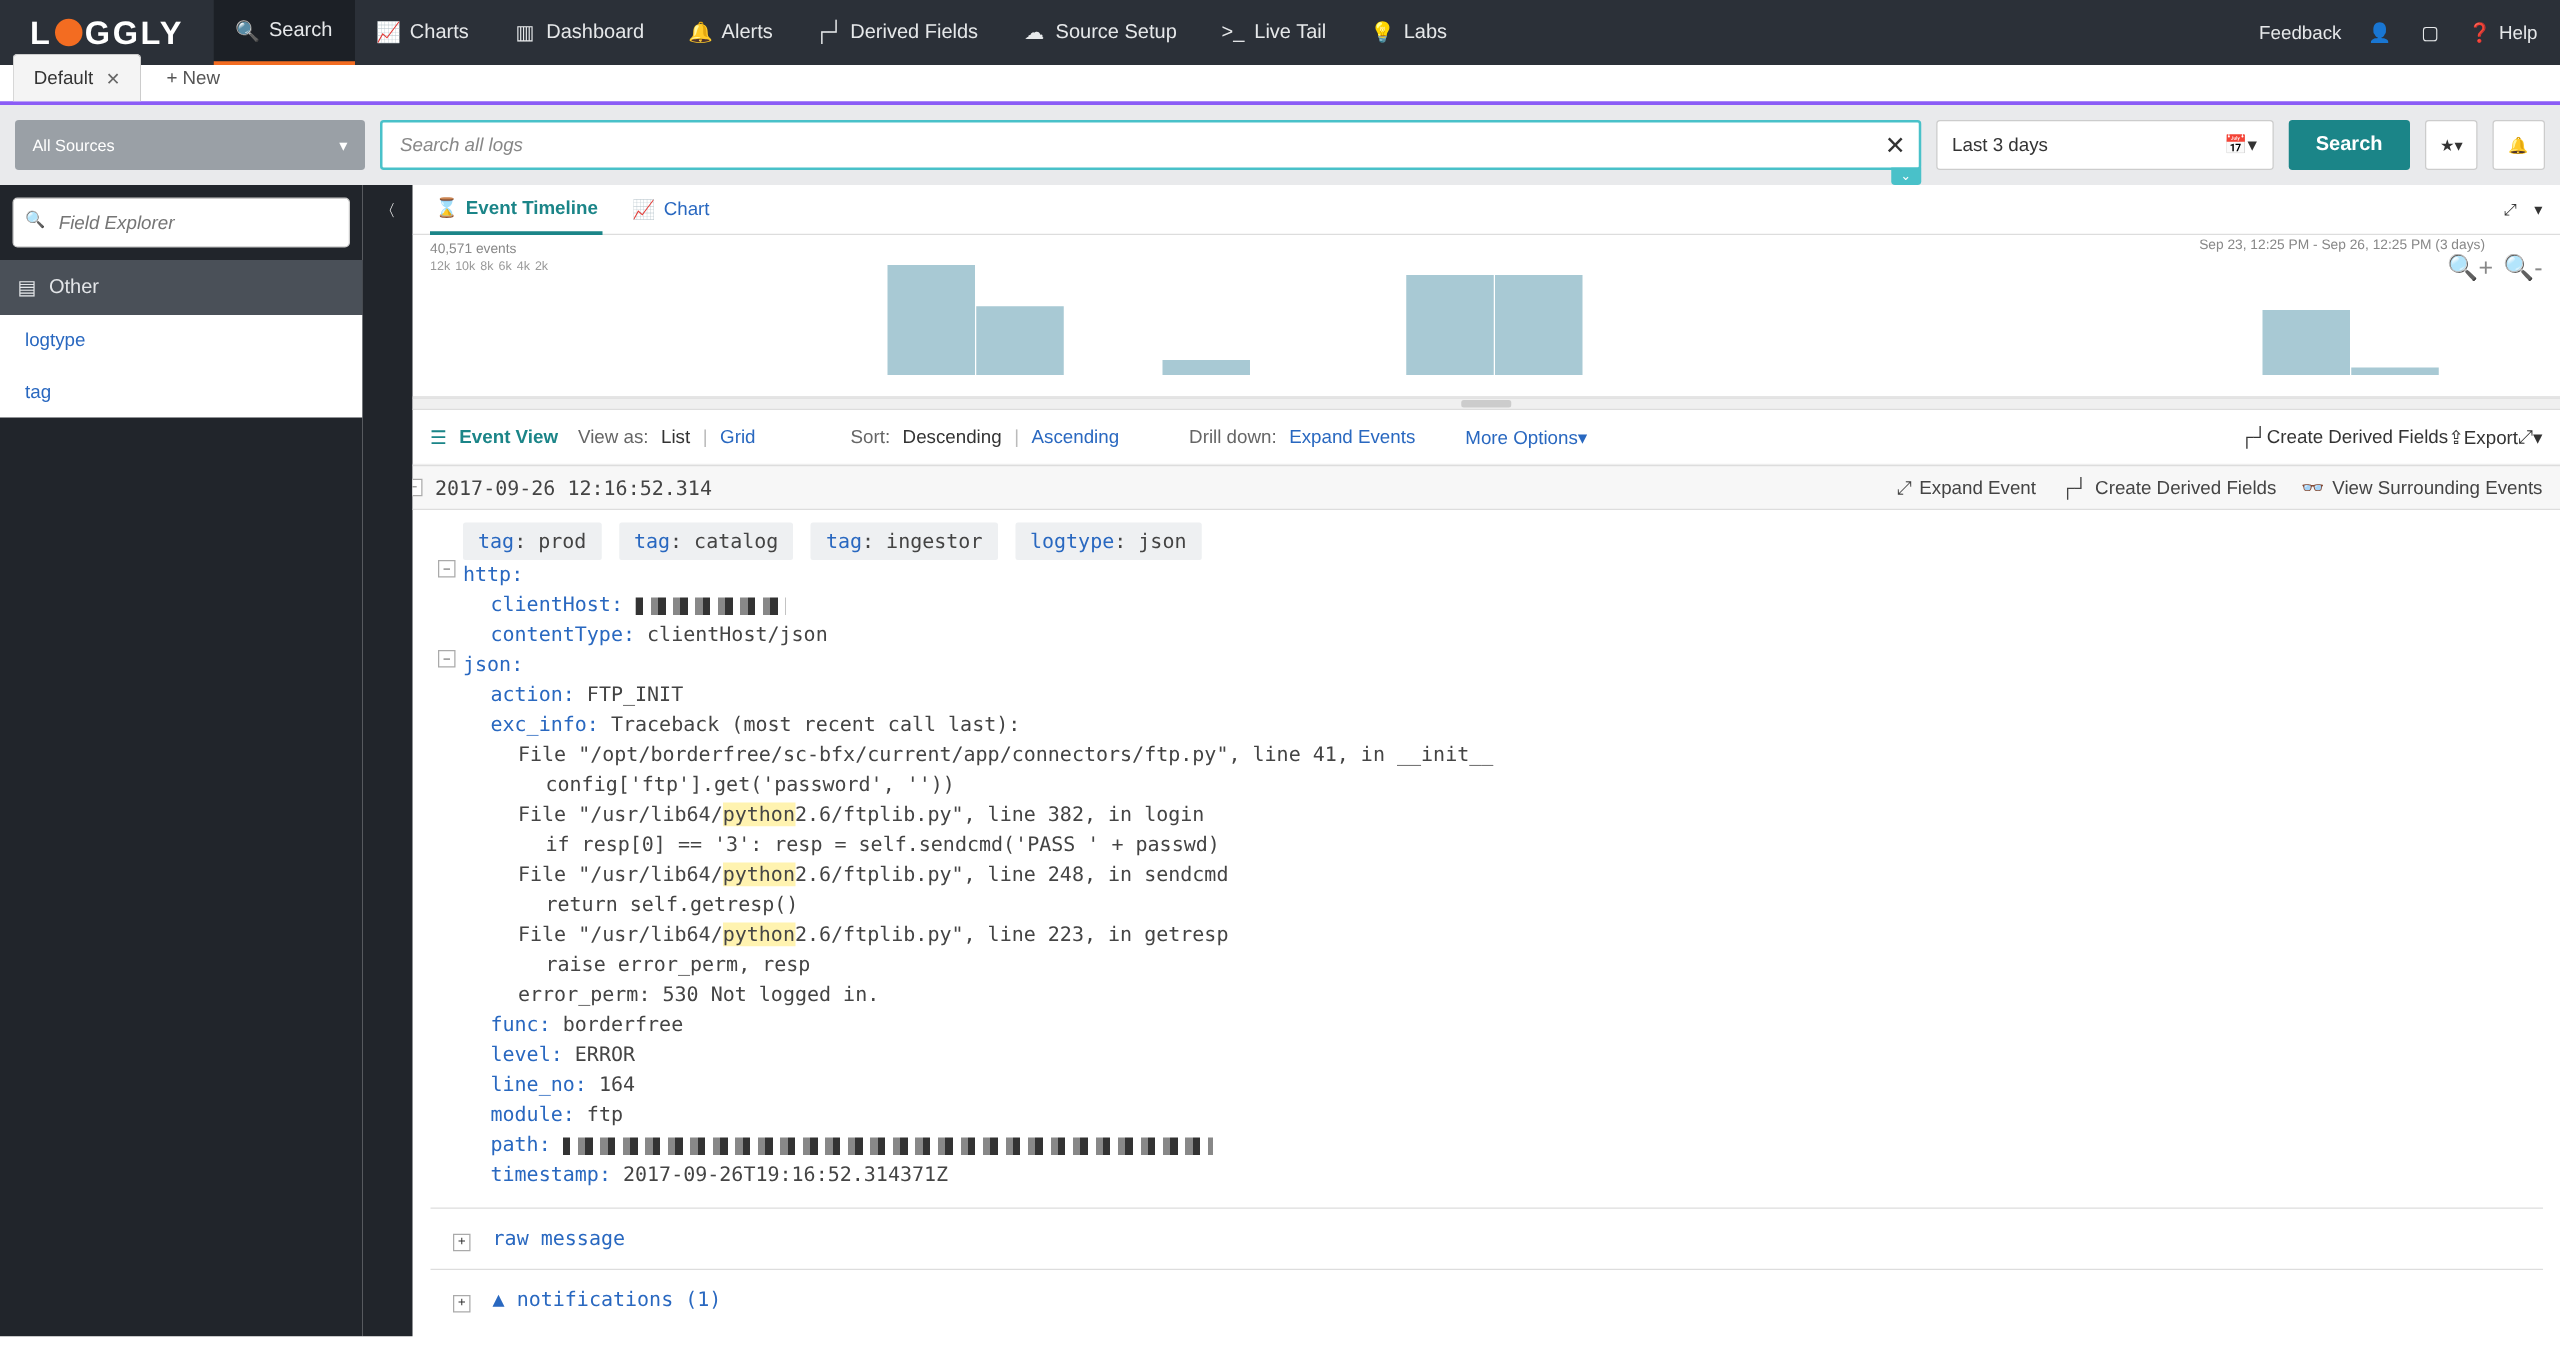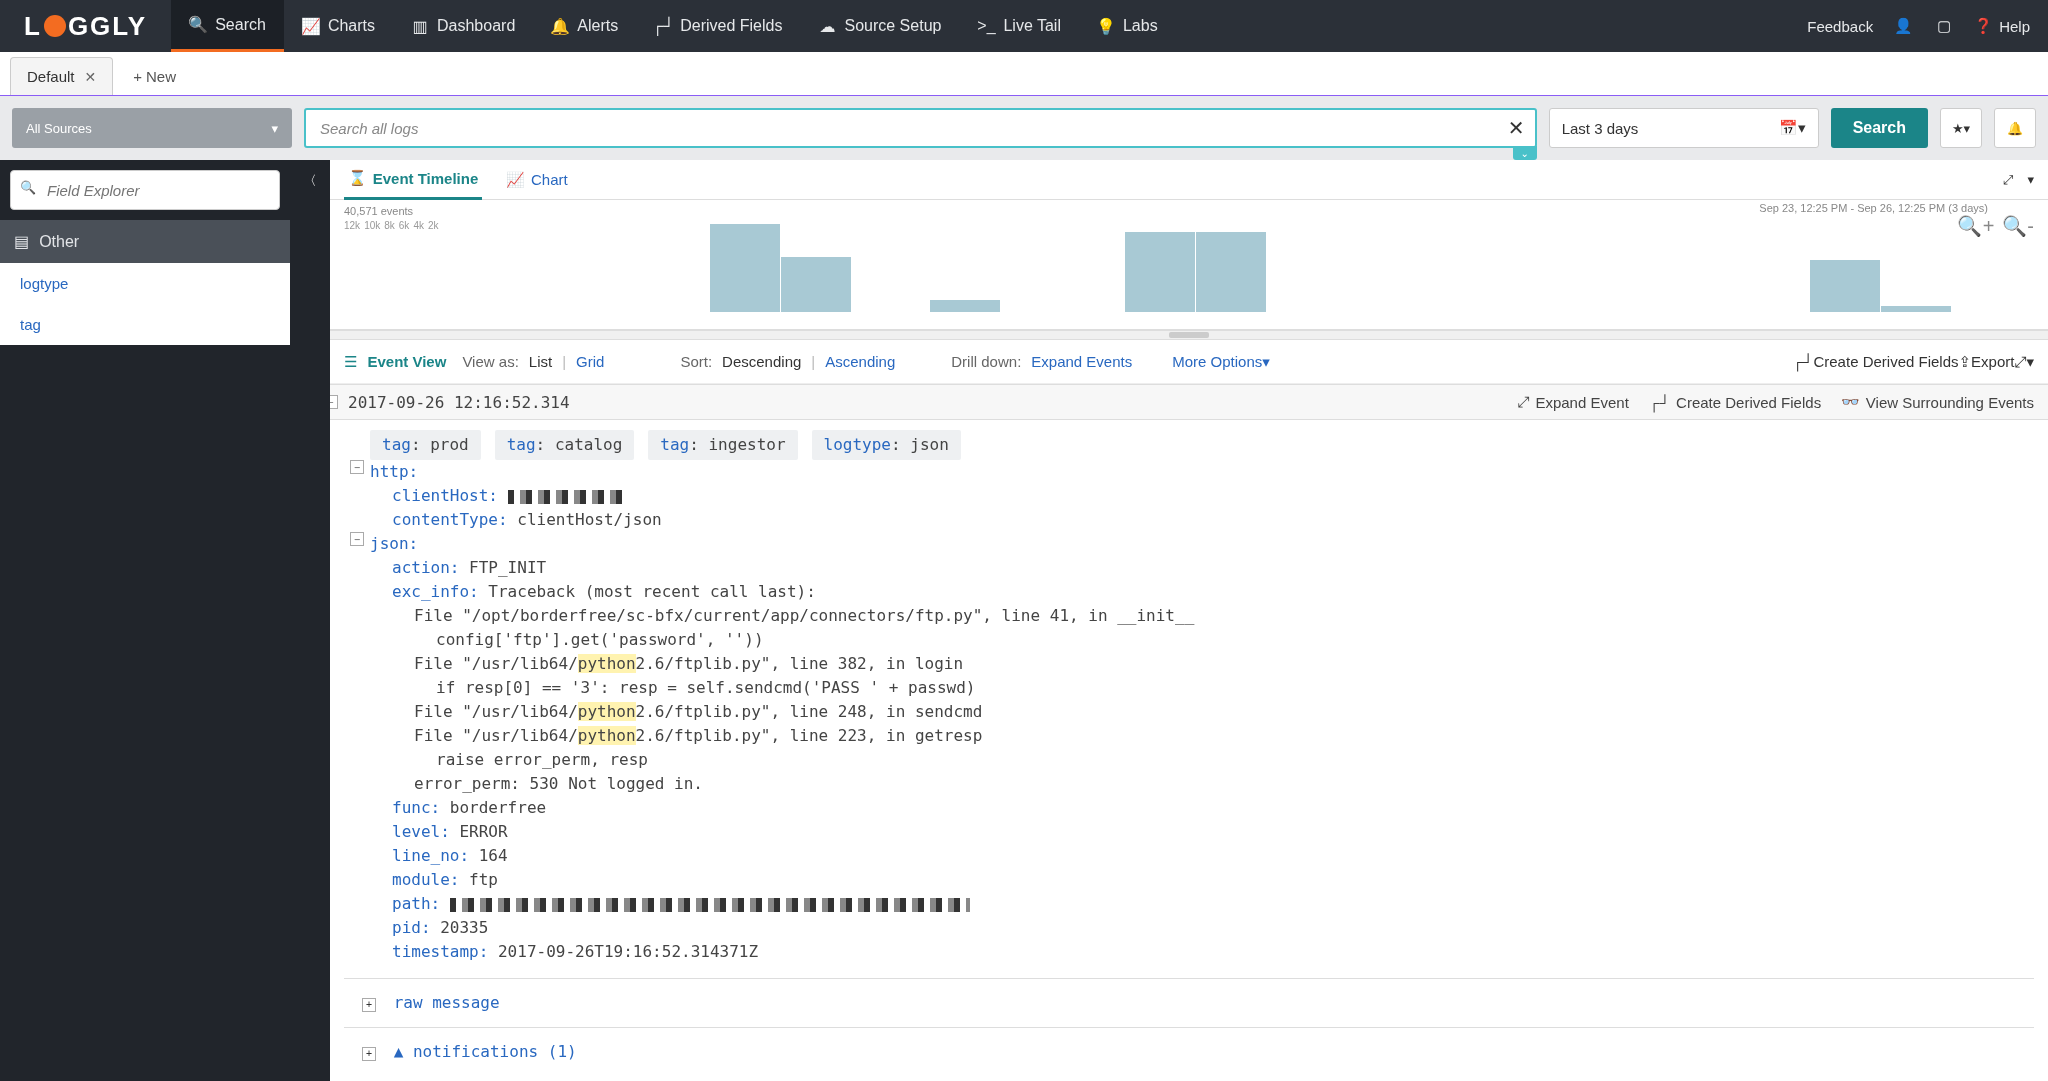--- a/index.html
+++ b/index.html
@@ -6,21 +6,21 @@
 body { font-family: -apple-system, "Helvetica Neue", Arial, sans-serif; font-size: 13px; background: #fff; color: #333; width: 2048px; height: 1081px; overflow: hidden; }
 .topnav { background: #2b3038; height: 52px; display: flex; align-items: center; color: #e6e8ea; }
 .logo { padding: 0 24px; font-weight: 700; font-size: 26px; letter-spacing: 2px; color: #fff; display: flex; align-items: center; }
 .logo .dot { display: inline-block; width: 22px; height: 22px; border-radius: 50%; background: #f36c21; margin: 0 2px; }
 .topnav .navitem { display: flex; align-items: center; gap: 8px; padding: 0 18px; height: 52px; cursor: pointer; font-size: 16px; }
 .topnav .navitem.active { background: #1c2026; border-bottom: 3px solid #f36c21; }
 .topnav .spacer { flex: 1; }
 .topnav .right { display: flex; align-items: center; gap: 22px; padding-right: 18px; }
 .topnav .right .itm { display: flex; align-items: center; gap: 6px; font-size: 15px; cursor: pointer; }
 .icon { display: inline-flex; align-items: center; justify-content: center; width: 18px; height: 18px; }
-.tabstrip { height: 44px; background: #fff; border-bottom: 1px solid #8b5cf6; display: flex; align-items: flex-end; padding: 0 10px; }
+.tabstrip { height: 32px; background: #fff; border-bottom: 3px solid #8b5cf6; display: flex; align-items: flex-end; padding: 0 10px; }
 .tab { display: flex; align-items: center; gap: 10px; padding: 10px 16px; border: 1px solid #ccc; border-bottom: none; background: #f4f4f4; border-radius: 4px 4px 0 0; margin-right: 6px; font-size: 15px; }
 .tab .close { font-size: 14px; color: #666; cursor: pointer; }
 .newtab { padding: 10px 14px; color: #555; cursor: pointer; font-size: 15px; display: flex; align-items: center; gap: 4px; }
 .searchbar { background: #e9eaec; padding: 12px; display: flex; gap: 12px; align-items: center; position: relative; }
 .sources { width: 280px; height: 40px; background: #9aa0a6; color: #fff; display: flex; align-items: center; padding: 0 14px; border-radius: 3px; justify-content: space-between; cursor: pointer; }
 .searchinput-wrap { flex: 1; position: relative; }
 .searchinput { width: 100%; height: 40px; border: 2px solid #49c1c9; border-radius: 3px; padding: 0 40px 0 14px; font-size: 15px; color:#888; }
 .searchinput::placeholder { color: #888; font-style: italic; }
 .searchinput-x { position: absolute; right: 12px; top: 8px; font-size: 20px; color: #333; cursor: pointer; }
 .searchinput-expand { position: absolute; right: 0; bottom: -12px; background: #49c1c9; width: 24px; height: 14px; display:flex; align-items:center; justify-content:center; color:#fff; border-radius: 0 0 3px 3px; cursor:pointer; font-size: 10px;}
@@ -298,30 +298,30 @@
 
       <div class="kv" style="position:relative"><span class="toggle">−</span><span class="k">json</span><span class="c">:</span></div>
       <div class="indent1 kv"><span class="k">action</span><span class="c">:</span> <span class="v">FTP_INIT</span></div>
       <div class="indent1 kv"><span class="k">exc_info</span><span class="c">:</span> <span class="v">Traceback (most recent call last):</span></div>
       <div id="trace">
           <div class="indent2 kv"><span class="v">File "/opt/borderfree/sc-bfx/current/app/connectors/ftp.py", line 41, in __init__</span></div>
           <div class="indent3 kv"><span class="v">  config['ftp'].get('password', ''))</span></div>
           <div class="indent2 kv"><span class="v">File "/usr/lib64/<span class="hl">python</span>2.6/ftplib.py", line 382, in login</span></div>
           <div class="indent3 kv"><span class="v">  if resp[0] == '3': resp = self.sendcmd('PASS ' + passwd)</span></div>
           <div class="indent2 kv"><span class="v">File "/usr/lib64/<span class="hl">python</span>2.6/ftplib.py", line 248, in sendcmd</span></div>
+          <div class="indent3 kv"><span class="v">  return self.getresp()</span></div>
           <div class="indent2 kv"><span class="v">File "/usr/lib64/<span class="hl">python</span>2.6/ftplib.py", line 223, in getresp</span></div>
           <div class="indent3 kv"><span class="v">  raise error_perm, resp</span></div>
           <div class="indent2 kv"><span class="v">error_perm: 530 Not logged in.</span></div>
         </div>
       <div class="indent1 kv"><span class="k">func</span><span class="c">:</span> <span class="v">borderfree</span></div>
       <div class="indent1 kv"><span class="k">level</span><span class="c">:</span> <span class="v">ERROR</span></div>
       <div class="indent1 kv"><span class="k">line_no</span><span class="c">:</span> <span class="v">164</span></div>
       <div class="indent1 kv"><span class="k">module</span><span class="c">:</span> <span class="v">ftp</span></div>
       <div class="indent1 kv"><span class="k">path</span><span class="c">:</span> <span class="pixelated" style="width:520px"></span></div>
-      <div class="indent1 kv"><span class="k">pid</span><span class="c">:</span> <span class="v">20335</span></div>
       <div class="indent1 kv"><span class="k">timestamp</span><span class="c">:</span> <span class="v">2017-09-26T19:16:52.314371Z</span></div>
 
       <div class="footerlink" style="border-top:1px solid #ddd; margin-left:-26px; margin-top:14px">
         <span class="plus">+</span>
         <span class="lnk">raw message</span>
       </div>
       <div class="footerlink" style="margin-left:-26px">
         <span class="plus">+</span>
         <span style="color:#2968c0">▲</span>
         <span class="lnk">notifications (1)</span>

